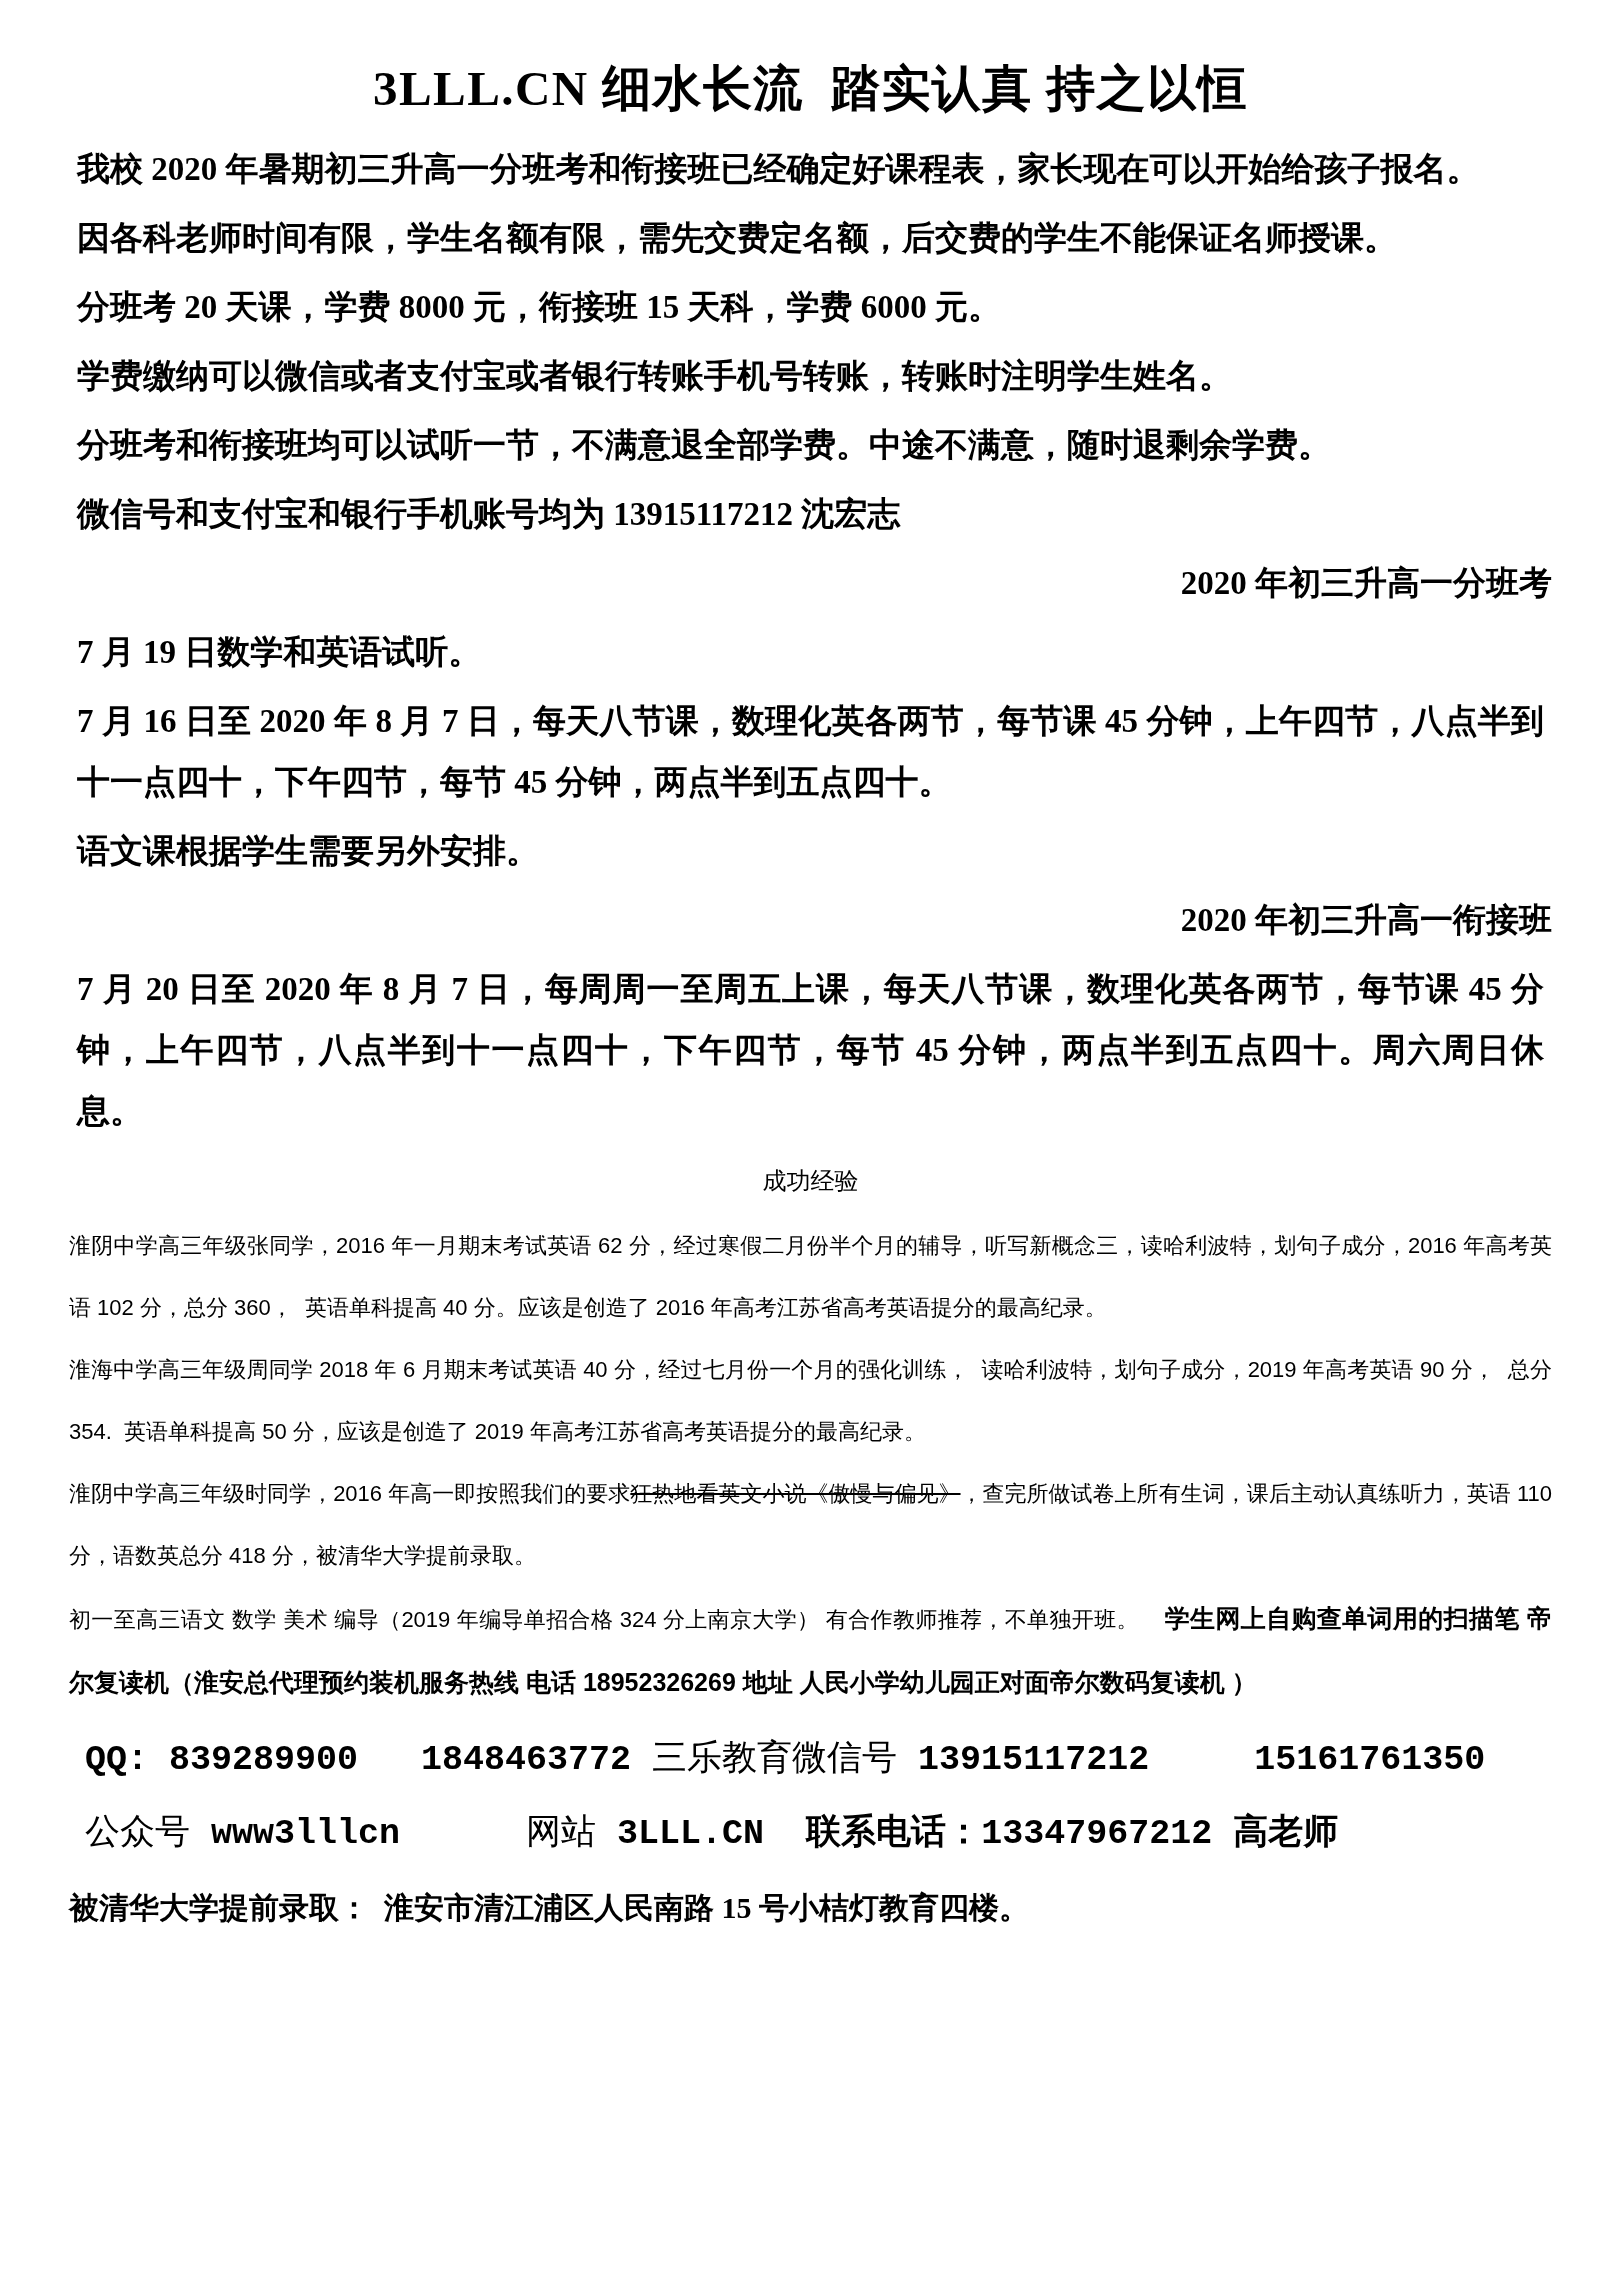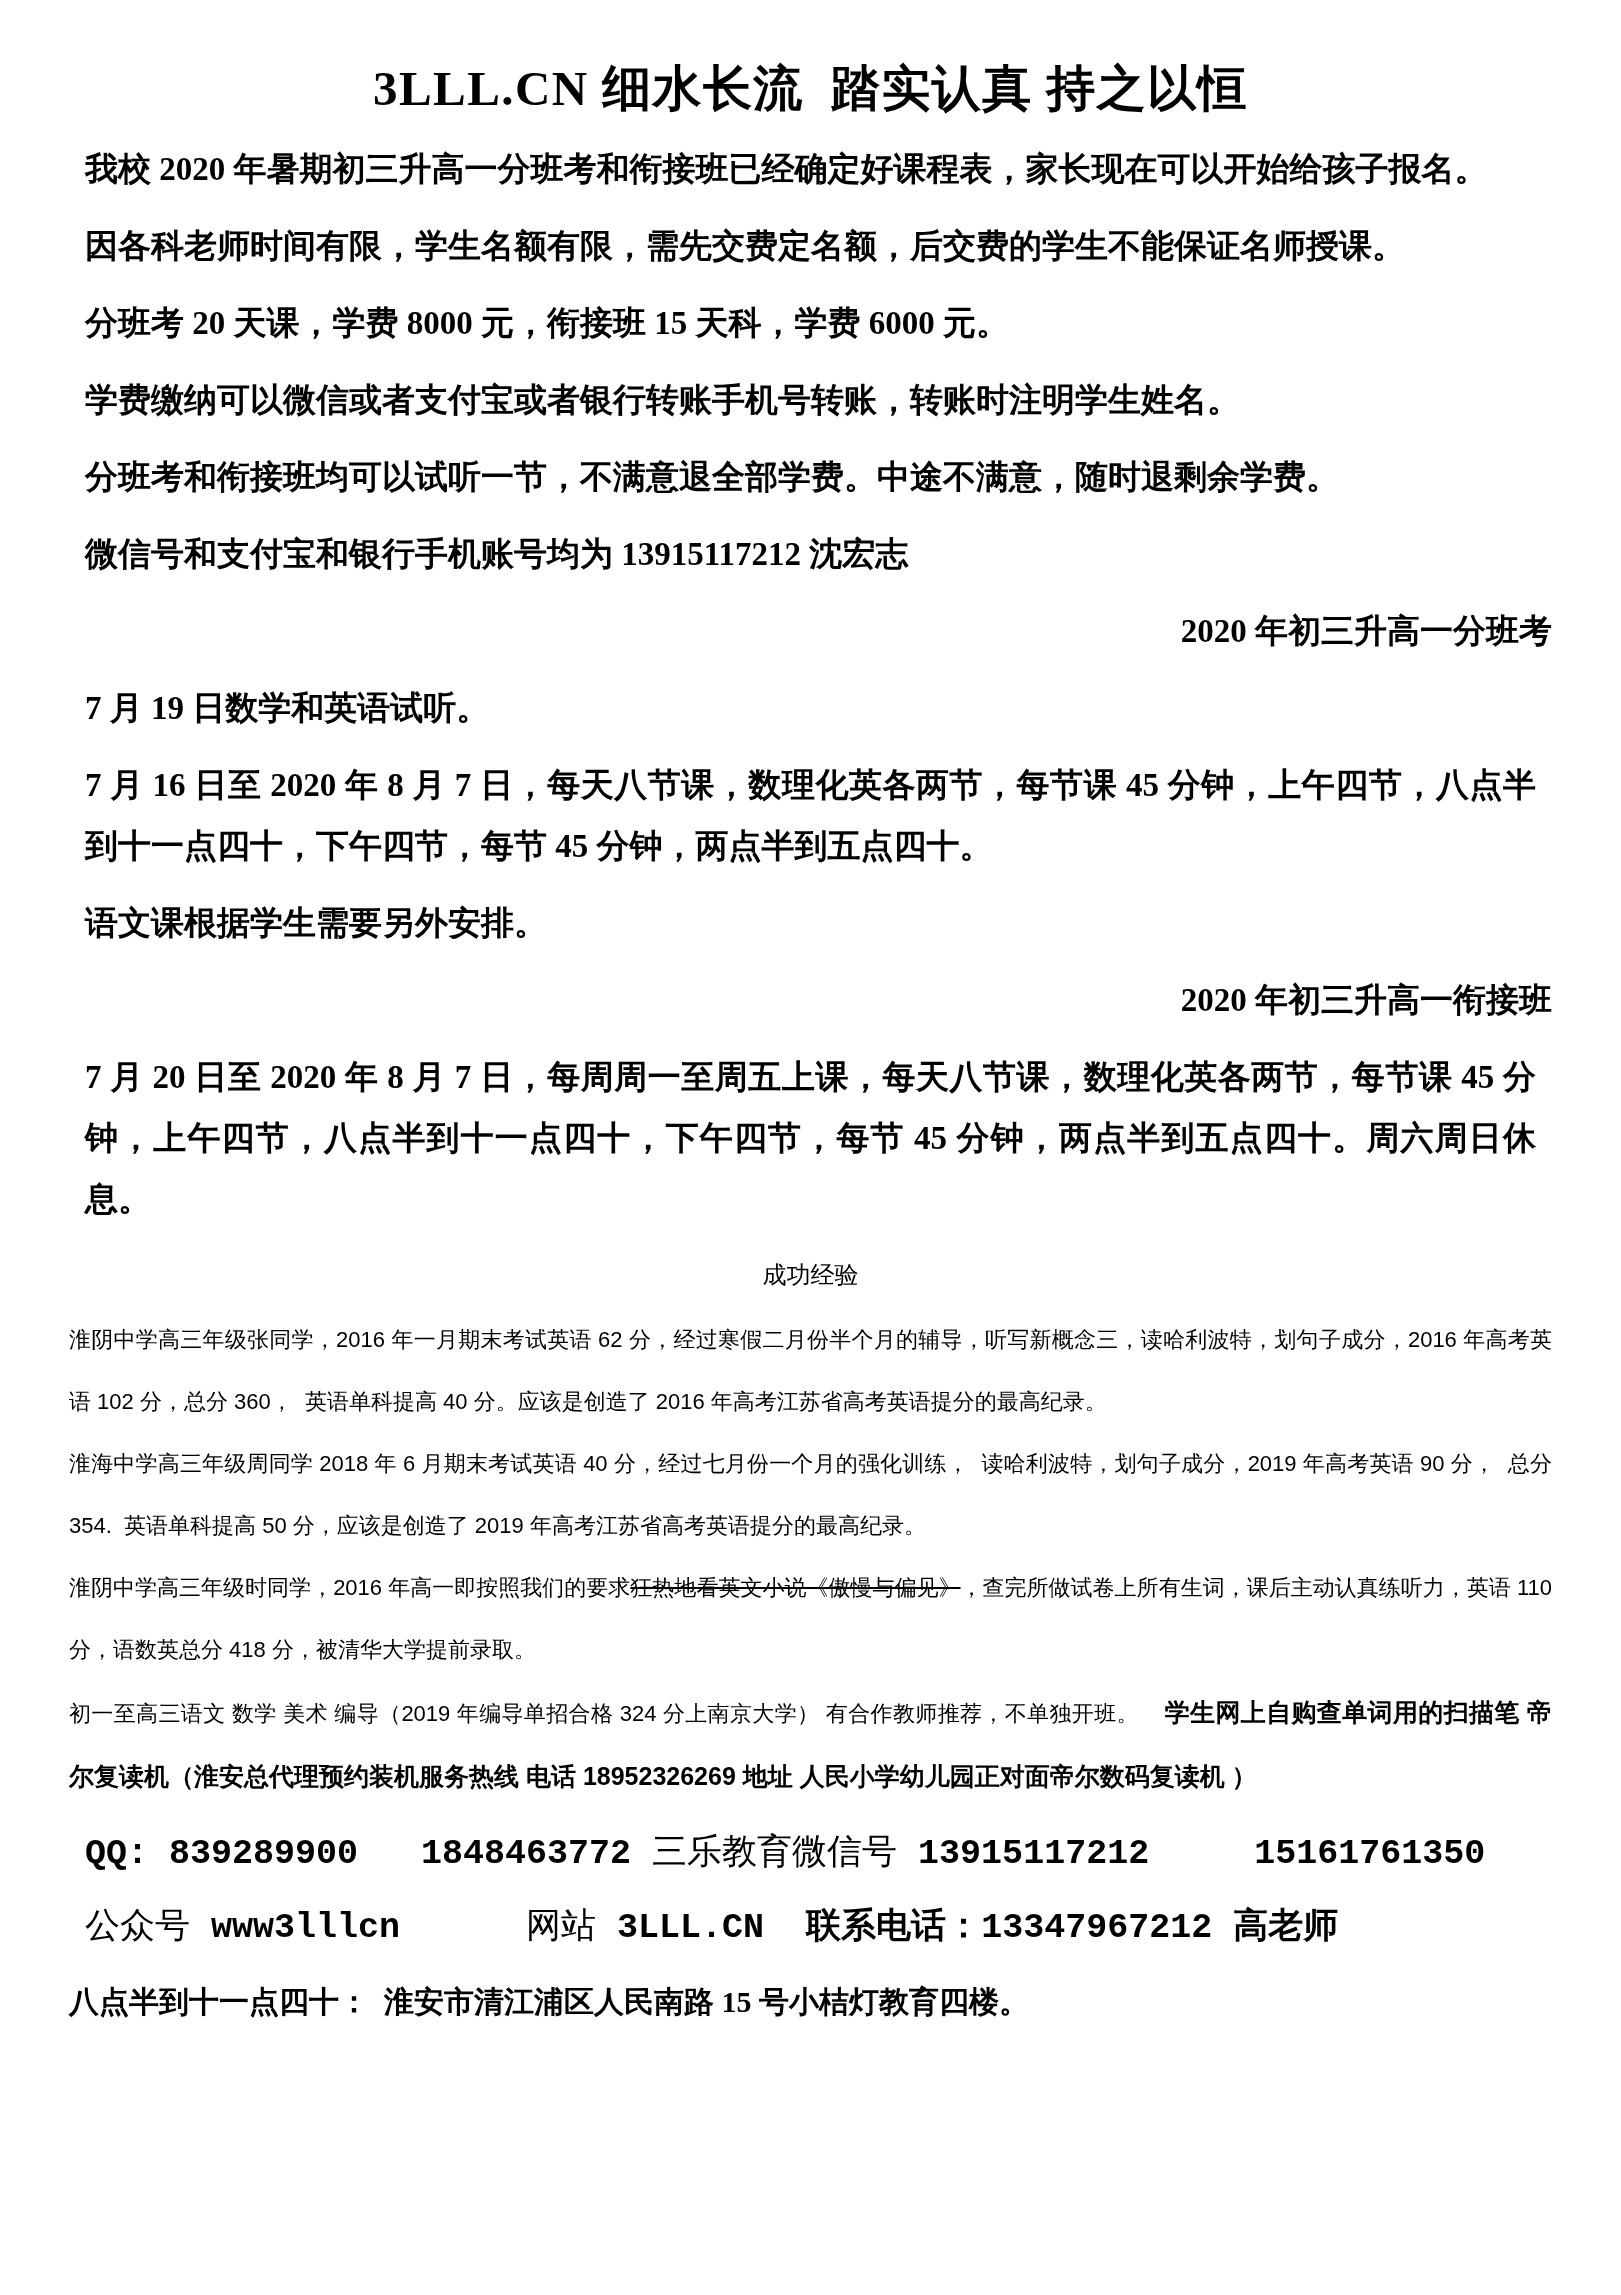--- a/index.html
+++ b/index.html
@@ -27,21 +27,21 @@
     font-weight: bold;
     line-height: 1.25;
     white-space: pre-wrap;
     margin: 0 0 20px 0;
     letter-spacing: 1.4px;
   }
   .body-para {
     font-size: 33px;
     font-weight: bold;
     line-height: 61px;
-    margin: 16px;
+    margin: 8px;
     text-align: justify;
     white-space: pre-wrap;
   }
   .center-heading {
     font-size: 33px;
     font-weight: bold;
     line-height: 61px;
     margin: 0;
     text-align: right;
     white-space: pre-wrap;
@@ -117,16 +117,16 @@
   <p class="small-para">淮海中学高三年级周同学 2018 年 6 月期末考试英语 40 分，经过七月份一个月的强化训练，  读哈利波特，划句子成分，2019 年高考英语 90 分，  总分 354.  英语单科提高 50 分，应该是创造了 2019 年高考江苏省高考英语提分的最高纪录。</p>
 
   <p class="small-para"><span>淮阴中学高三年级时同学，2016 年高一即按照我们的要求</span><span class="strike">狂热地看英文小说《傲慢与偏见》</span><span>，查完所做试卷上所有生词，课后主动认真练听力，英语 110 分，语数英总分 418 分，被清华大学提前录取。</span></p>
 
   <p class="small-para"><span>初一至高三语文 数学 美术 编导（2019 年编导单招合格 324 分上南京大学） 有合作教师推荐，不单独开班。    </span><span class="bold-run">学生网上自购查单词用的扫描笔 帝尔复读机（淮安总代理预约装机服务热线 电话 18952326269 地址 人民小学幼儿园正对面帝尔数码复读机 ）</span></p>
 
   <p class="contact-line"><span class="b">QQ: 839289900   1848463772 </span><span class="n">三乐教育微信号 </span><span class="b">13915117212     15161761350</span></p>
 
   <p class="contact-line"><span class="n">公众号 </span><span class="b">www3lllcn</span><span class="n">      网站 </span><span class="b">3LLL.CN</span><span class="b">  联系电话：</span><span class="b">13347967212</span><span class="b"> 高老师</span></p>
 
-  <p class="address-line"><span>八点半到十一点四十：  </span><span>淮安市清江浦区人民南路 15 号小桔灯教育四楼。</span></p>
+  <p class="address-line"><span>被清华大学提前录取：  </span><span>淮安市清江浦区人民南路 15 号小桔灯教育四楼。</span></p>
 
 </div>
 
 
 </body></html>

